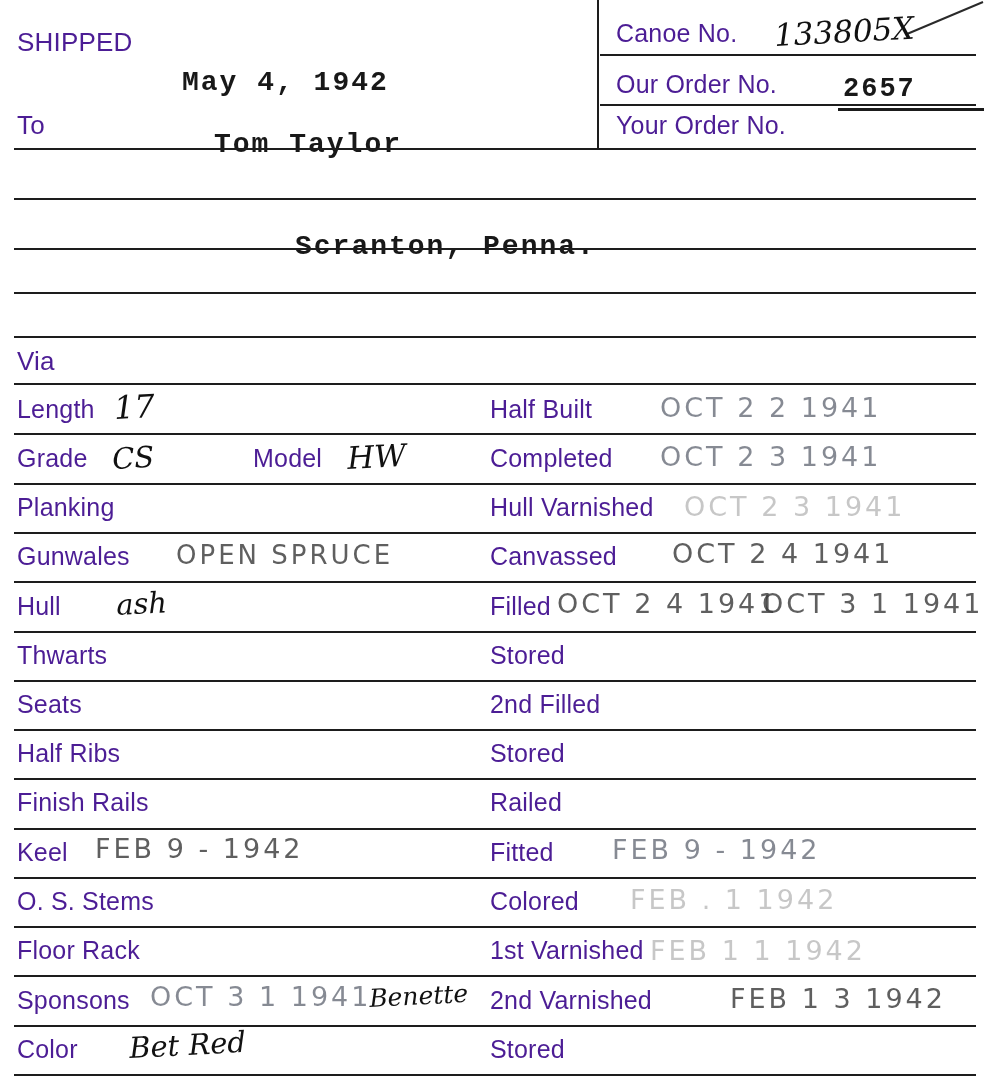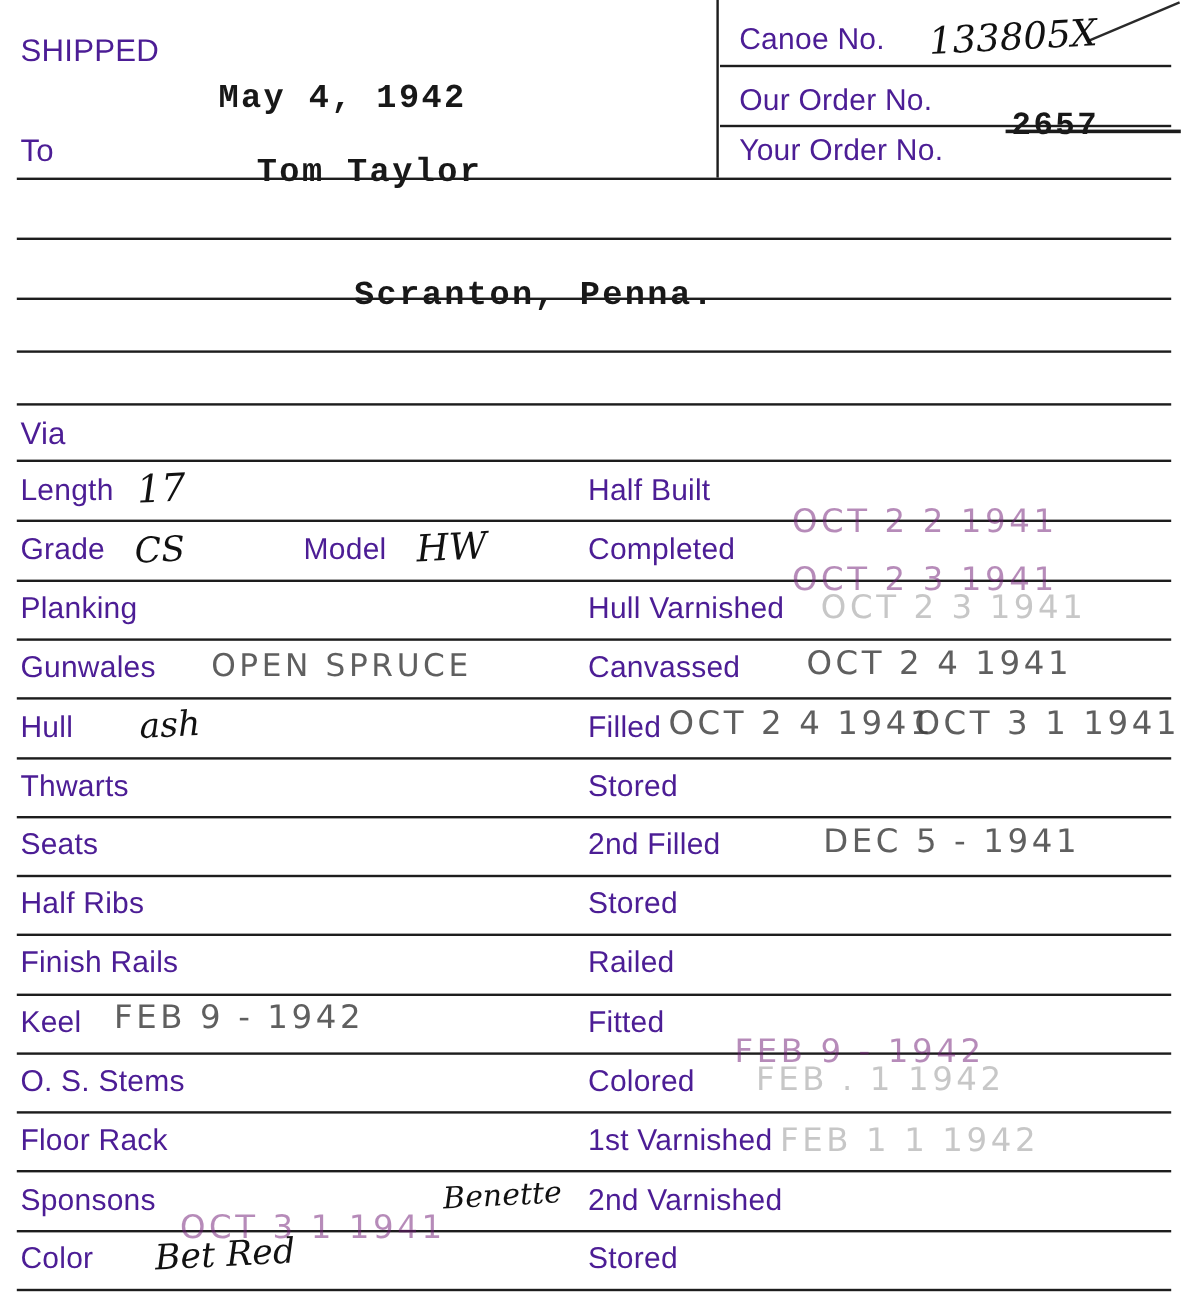--- a/index.html
+++ b/index.html
@@ -40,21 +40,21 @@
     white-space: nowrap;
   }
   .stamp {
     font-family: "DejaVu Sans", sans-serif;
     font-size: 27px;
     letter-spacing: 3px;
     color: #3d3d3d;
     white-space: nowrap;
     opacity: 0.82;
   }
-  .stamp.faint { opacity: 0.5; color: #701a75; margin-top: 27px; }
+  .stamp.faint { opacity: 0.5; color: #0f172a; }
   .stamp.faintest { opacity: 0.36; color: #666; }
   .hand {
     font-family: "DejaVu Serif", serif;
     font-style: italic;
     font-size: 29px;
     color: #111;
     white-space: nowrap;
     transform: rotate(-3deg);
     transform-origin: left bottom;
   }
@@ -111,21 +111,21 @@
     <path d="M2 34 L78 2" stroke="#2a2a2a" stroke-width="2" fill="none"></path>
   </svg>
 
   <div class="rule short-right" style="top:54px;"></div>
   <div class="rule short-right" style="top:104px;"></div>
 
   <div class="printed abs" style="left:616px; top:19px;">Canoe No.</div>
   <div class="hand abs" style="left:775px; top:17px; font-size:31px;">133805X</div>
 
   <div class="printed abs" style="left:616px; top:70px;">Our Order No.</div>
-  <div class="typed abs" style="left:843px; top:74px; font-size:27px;margin-top:17px;">2657</div>
+  <div class="typed abs" style="left:843px; top:74px; font-size:27px;">2657</div>
   <div class="ul" style="left:838px; top:108px; width:146px;"></div>
 
   <div class="printed abs" style="left:616px; top:111px;">Your Order No.</div>
   <div class="abs typed" style="left:843px; top:113px;"></div>
 
   <div class="printed abs" style="left:17px; top:27px; font-size:26px;">SHIPPED</div>
   <div class="typed abs" style="left:182px; top:67px; font-size:28px;">May 4, 1942</div>
 
   <div class="printed abs" style="left:17px; top:110px; font-size:26px;">To</div>
   <div class="typed abs" style="left:182px; top:129px; font-size:28px;margin-left:32px;">Tom Taylor</div>
@@ -214,34 +214,34 @@
   <div class="stamp abs" style="left:672px; top:538px;">OCT 2 4 1941</div>
 
   <div class="printed abs" style="left:490px; top:592px;">Filled</div>
   <div class="stamp abs" style="left:557px; top:588px;">OCT 2 4 1941</div>
   <div class="stamp abs" style="left:762px; top:588px;">OCT 3 1 1941</div>
 
   <div class="printed abs" style="left:490px; top:641px;">Stored</div>
   <div class="stamp abs" style="left:660px; top:640px;"></div>
 
   <div class="printed abs" style="left:490px; top:690px;">2nd Filled</div>
-  <div class="stamp abs" style="left:686px; top:686px;">DEC 5 - 1941</div>
 
   <div class="printed abs" style="left:490px; top:739px;">Stored</div>
   <div class="stamp abs" style="left:660px; top:738px;"></div>
 
   <div class="printed abs" style="left:490px; top:788px;">Railed</div>
 
   <div class="printed abs" style="left:490px; top:838px;">Fitted</div>
   <div class="stamp faint abs" style="left:612px; top:834px;">FEB 9 - 1942</div>
 
   <div class="printed abs" style="left:490px; top:887px;">Colored</div>
   <div class="stamp faintest abs" style="left:630px; top:884px;">FEB . 1 1942</div>
 
   <div class="printed abs" style="left:490px; top:936px;">1st Varnished</div>
   <div class="stamp faintest abs" style="left:650px; top:935px;">FEB 1 1 1942</div>
 
   <div class="printed abs" style="left:490px; top:986px;">2nd Varnished</div>
+  <div class="stamp abs" style="left:730px; top:983px;">FEB 1 3 1942</div>
 
   <div class="printed abs" style="left:490px; top:1035px;">Stored</div>
   <div class="stamp abs" style="left:660px; top:1034px;"></div>
 
 </div>
 
 </body></html>

